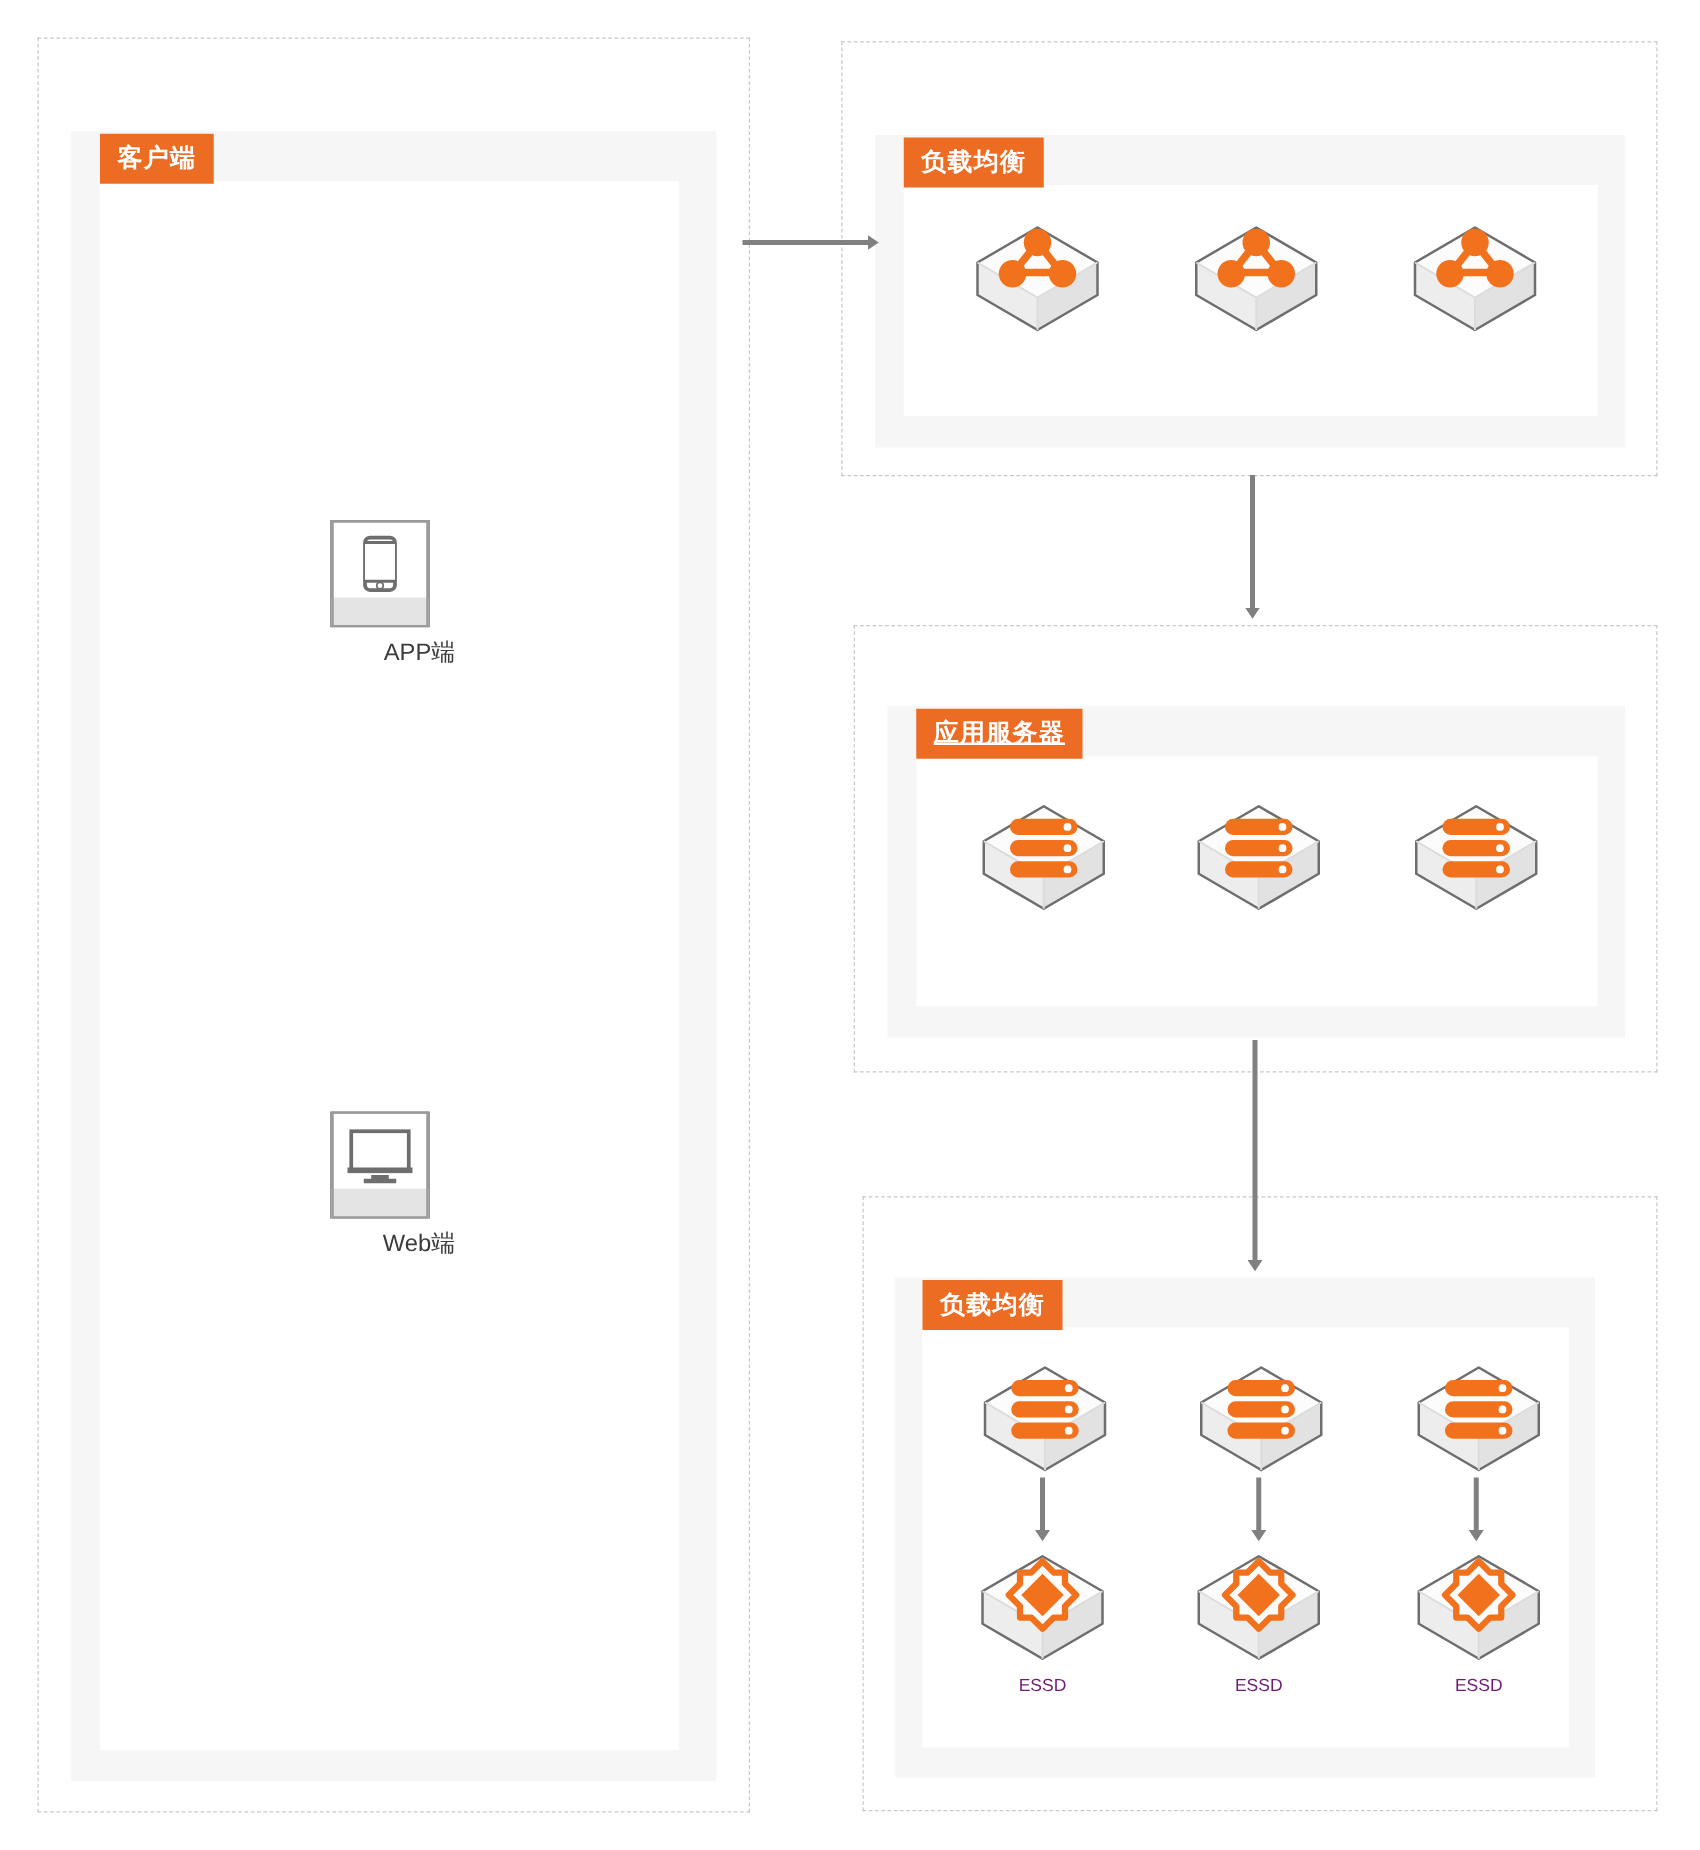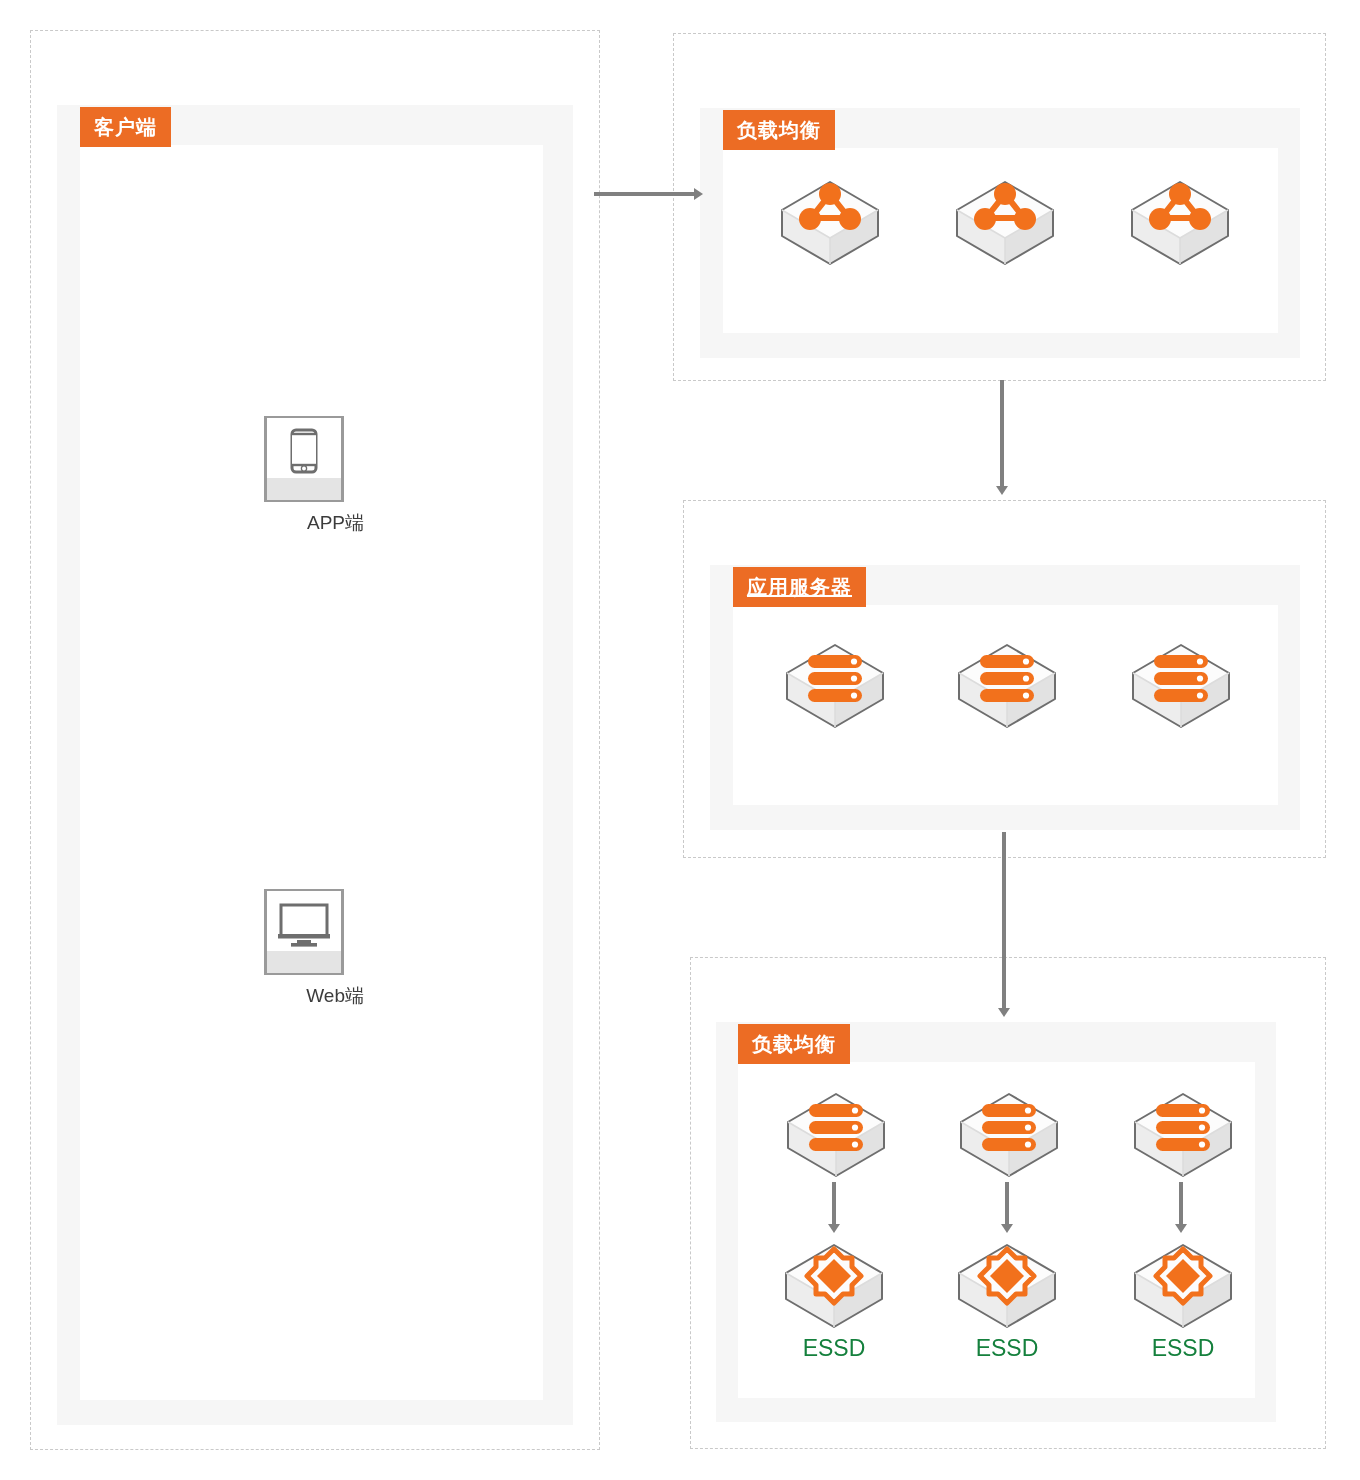--- a/index.html
+++ b/index.html
@@ -61,22 +61,22 @@
     position: absolute;
     width: 110px;
     text-align: center;
   }
   .node .cube {
     width: 110px;
     height: 100px;
     display: block;
   }
   .node .caption {
-    font-size: 23px;
-    color: #15803d;
+    font-size: 14px;
+    color: #701a75;
     margin-top: 2px;
     line-height: 22px;
     white-space: nowrap;
   }
 
   
   .device {
     position: absolute;
     width: 120px;
     text-align: center;

